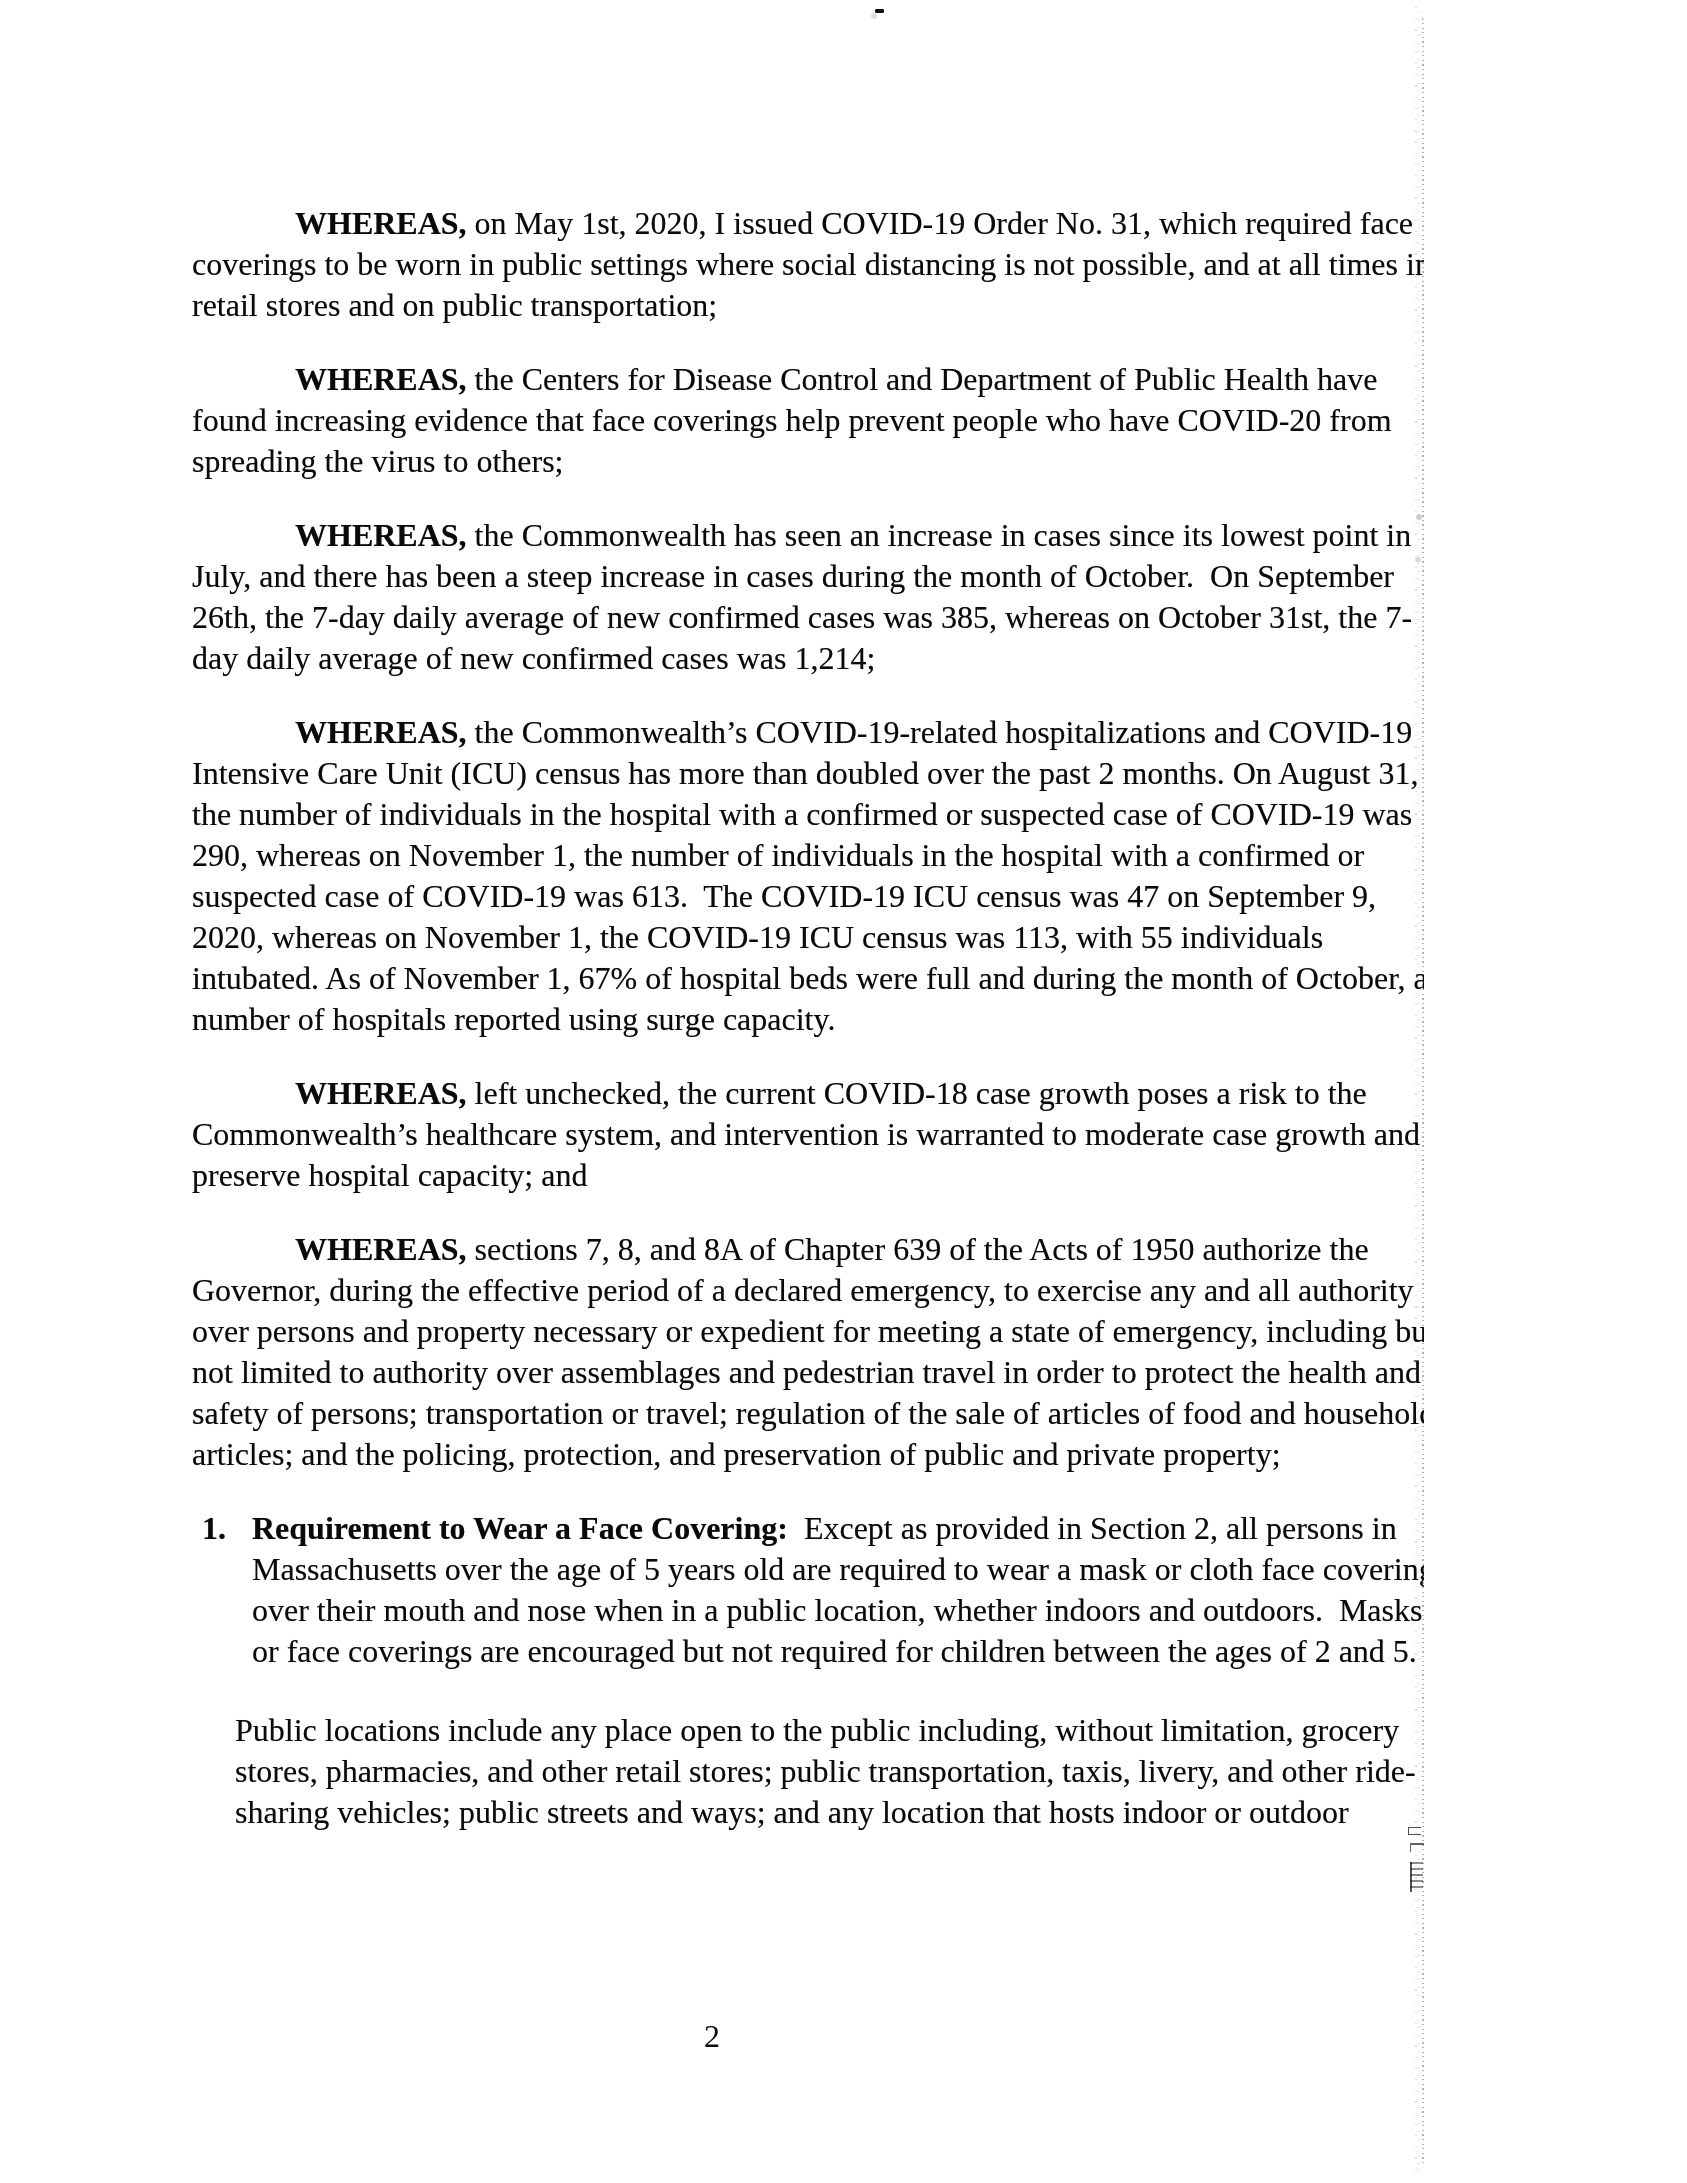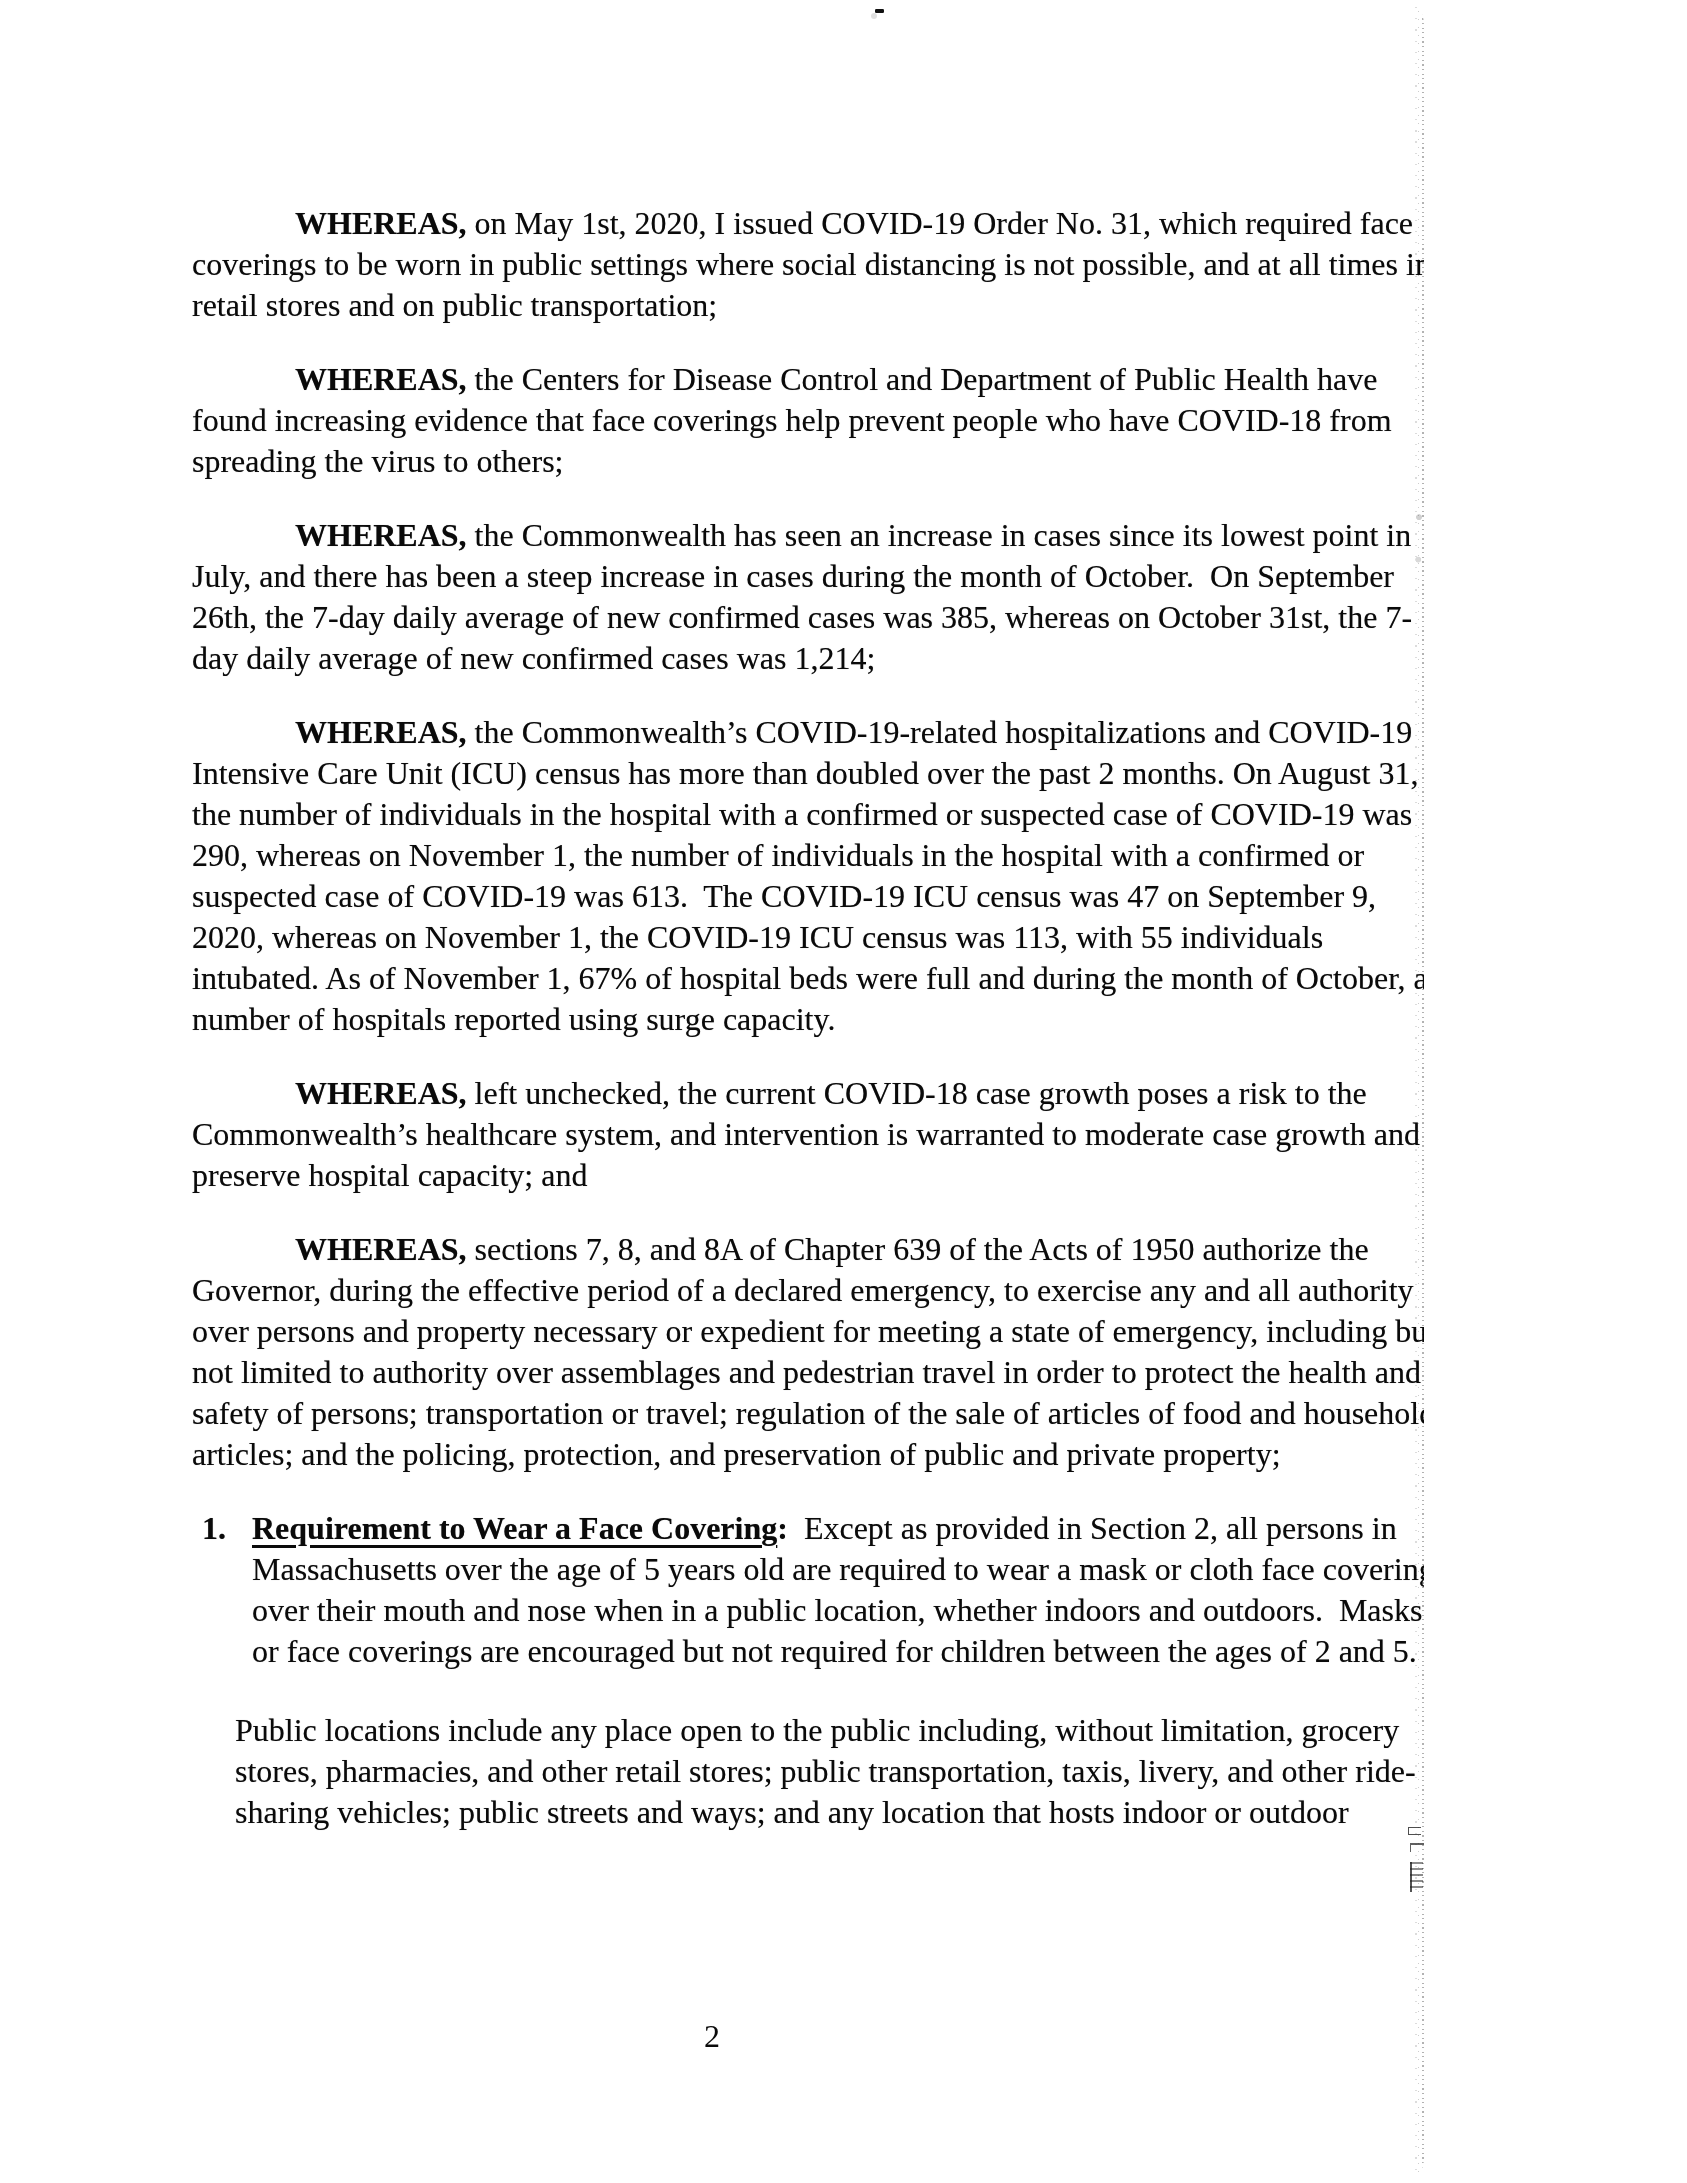--- a/index.html
+++ b/index.html
@@ -38,21 +38,20 @@
     position: absolute;
     left: 10px;
     top: 0;
     font-weight: 700;
   }
   .list-body {
     margin: 0;
     white-space: pre-wrap;
   }
   .heading-underline {
-    text-decoration: underline;
     text-decoration-thickness: 3.3px;
     text-underline-offset: 6px;
     margin-top: 12px;
   }
   .continuation {
     margin: 0 0 7px 43px;
     white-space: pre-wrap;
   }
   .page-number {
     position: absolute;
@@ -137,21 +136,21 @@
 </style>
 </head>
 <body>
 
 <div class="page">
 
   <div class="content">
 
     <p class="para indent"><strong>WHEREAS,</strong><span> on May 1st, 2020, I issued COVID-19 Order No. 31, which required face coverings to be worn in public settings where social distancing is not possible, and at all times in retail stores and on public transportation;</span></p>
 
-    <p class="para indent"><strong>WHEREAS,</strong><span> the Centers for Disease Control and Department of Public Health have found increasing evidence that face coverings help prevent people who have COVID-18 from spreading the virus to others;</span></p>
+    <p class="para indent"><strong>WHEREAS,</strong><span> the Centers for Disease Control and Department of Public Health have found increasing evidence that face coverings help prevent people who have COVID-20 from spreading the virus to others;</span></p>
 
     <p class="para indent"><strong>WHEREAS,</strong><span> the Commonwealth has seen an increase in cases since its lowest point in July, and there has been a steep increase in cases during the month of October.  On September 26th, the 7-day daily average of new confirmed cases was 385, whereas on October 31st, the 7-day daily average of new confirmed cases was 1,214;</span></p>
 
     <p class="para indent"><strong>WHEREAS,</strong><span> the Commonwealth’s COVID-19-related hospitalizations and COVID-19 Intensive Care Unit (ICU) census has more than doubled over the past 2 months. On August 31, the number of individuals in the hospital with a confirmed or suspected case of COVID-19 was 290, whereas on November 1, the number of individuals in the hospital with a confirmed or suspected case of COVID-19 was 613.  The COVID-19 ICU census was 47 on September 9, 2020, whereas on November 1, the COVID-19 ICU census was 113, with 55 individuals intubated. As of November 1, 67% of hospital beds were full and during the month of October, a number of hospitals reported using surge capacity.</span></p>
 
     <p class="para indent"><strong>WHEREAS,</strong><span> left unchecked, the current COVID-18 case growth poses a risk to the Commonwealth’s healthcare system, and intervention is warranted to moderate case growth and preserve hospital capacity; and</span></p>
 
     <p class="para indent"><strong>WHEREAS,</strong><span> sections 7, 8, and 8A of Chapter 639 of the Acts of 1950 authorize the Governor, during the effective period of a declared emergency, to exercise any and all authority over persons and property necessary or expedient for meeting a state of emergency, including but not limited to authority over assemblages and pedestrian travel in order to protect the health and safety of persons; transportation or travel; regulation of the sale of articles of food and household articles; and the policing, protection, and preservation of public and private property;</span></p>
 
 

